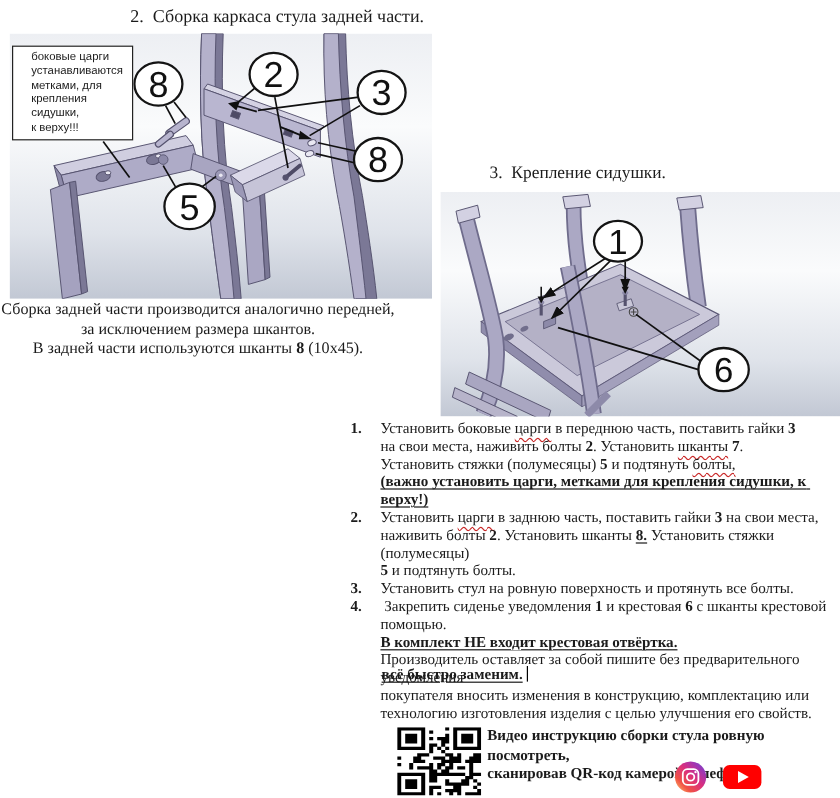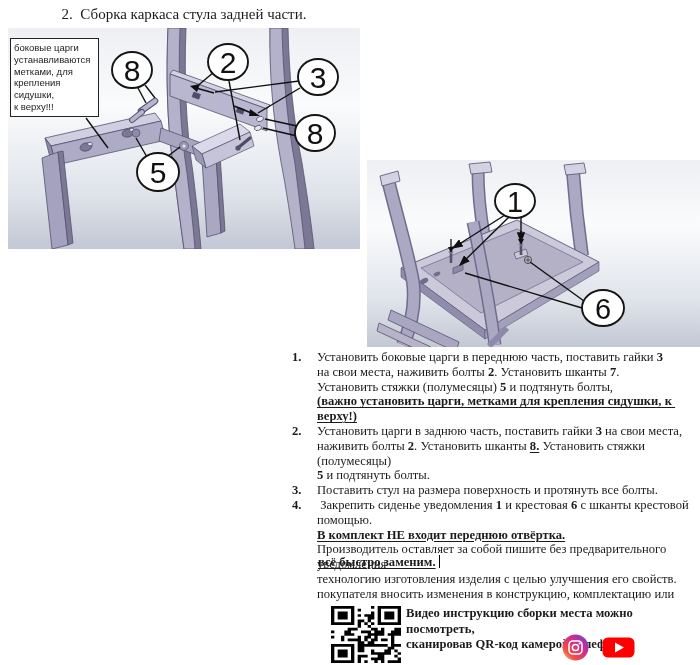--- a/index.html
+++ b/index.html
@@ -1,27 +1,27 @@
 <!DOCTYPE html>
 <html><head>
 <meta charset="utf-8">
 <style>
   html,body{margin:0;padding:0;background:#ffffff;}
   #page{position:relative;width:700px;height:665px;background:#ffffff;overflow:hidden;
         font-family:"Liberation Serif",serif;color:#1b1b1b;}
   .pre{white-space:pre-wrap;}
   .b{font-weight:700;}
   .u{text-decoration:underline;text-decoration-thickness:1.4px;text-underline-offset:2px;}
-  .w{text-decoration-style:wavy;text-decoration-color:#c92a2a;
+  .w{text-decoration:underline;text-decoration-style:wavy;text-decoration-color:#c92a2a;
      text-decoration-thickness:1px;text-underline-offset:2.5px;margin-top:28px;}
   .cursor{display:inline-block;width:1.4px;height:13px;background:#000;margin-left:3px;vertical-align:-2px;}
 
-  #title2{position:absolute;left:0;top:6px;width:368px;text-align:center;font-size:15px;}
+  #title2{position:absolute;left:0;top:6px;width:368px;text-align:center;font-size:15px;padding-left:47px;}
   #diagram1{position:absolute;left:8px;top:28px;width:352px;height:221px;}
-  #note-box{position:absolute;left:2px;top:10px;width:82px;padding:3px 2px 3px 3px;background:#fff;
+  #note-box{position:absolute;left:2px;top:10px;width:82px;padding:3px 2px 3px 15px;background:#fff;
             border:1.6px solid #222;font-family:"Liberation Sans",sans-serif;font-size:9.5px;
             line-height:11.8px;white-space:pre-line;z-index:3;}
   #intro{position:absolute;left:0;top:250px;width:330px;text-align:center;font-size:13.4px;line-height:16px;}
   #title3{position:absolute;left:408px;top:136px;font-size:14.5px;}
   #diagram2{position:absolute;left:367px;top:160px;width:333px;height:187px;}
   #steps{position:absolute;left:292px;top:350px;width:408px;font-size:12.6px;line-height:14.8px;}
   .step{display:flex;}
   .step-num{width:25px;flex:none;font-weight:700;}
   .step-body{flex:1;white-space:pre-wrap;}
   #after-steps{margin-left:25px;white-space:pre-wrap;}
@@ -136,21 +136,27 @@
         <text class="co" x="150" y="155" font-size="30">5</text>
       </g>
     </svg>
     <div id="note-box">боковые царги
 устанавливаются
 метками, для
 крепления сидушки,
 к верху!!!</div>
   </div>
 
-
+  <div id="intro">
+      <div><span>Сборка задней части производится аналогично передней,</span></div>
+      <div><span>за исключением размера шкантов.</span></div>
+      <div><span>В задней части используются шканты </span><span class="b">8</span><span> (10x45).</span></div>
+    </div>
+
+  <div id="title3" class="pre">3.  Крепление сидушки.</div>
 
   <div id="diagram2">
     <svg viewBox="0 0 333 187" width="333" height="187">
       <defs>
         <linearGradient id="bg2" x1="0" y1="0" x2="0" y2="1">
           <stop offset="0" stop-color="#edeff3"></stop>
             <stop offset="0.35" stop-color="#fafbfc"></stop>
           <stop offset="0.75" stop-color="#dfe3ea"></stop>
             <stop offset="1" stop-color="#c2c8d4"></stop>
         </linearGradient>
@@ -229,38 +235,38 @@
     <div class="step">
       <span class="step-num">1.</span>
       <div class="step-body"><div><span>Установить боковые </span><span class="w">царги</span><span> в переднюю часть, поставить гайки </span><span class="b">3</span></div><div><span>на свои места, наживить болты </span><span class="b">2</span><span>. Установить </span><span class="w">шканты</span><span> </span><span class="b">7</span><span>.</span></div><div><span>Установить стяжки (полумесяцы) </span><span class="b">5</span><span> и подтянуть </span><span class="w">болты,</span></div><div><span class="b u">(важно установить царги, метками для крепления сидушки, к верху!)</span></div></div>
     </div>
     <div class="step">
       <span class="step-num">2.</span>
       <div class="step-body"><div><span>Установить </span><span class="w">царги</span><span> в заднюю часть, поставить гайки </span><span class="b">3</span><span> на свои места,</span></div><div><span>наживить болты </span><span class="b">2</span><span>. Установить шканты </span><span class="b u">8.</span><span> Установить стяжки (полумесяцы)</span></div><div><span class="b">5</span><span> и подтянуть болты.</span></div></div>
     </div>
     <div class="step">
       <span class="step-num">3.</span>
-      <div class="step-body"><div><span>Поставить стул на размера поверхность и протянуть все болты.</span></div></div>
+      <div class="step-body"><div><span>Установить стул на ровную поверхность и протянуть все болты.</span></div></div>
     </div>
     <div class="step">
       <span class="step-num">4.</span>
       <div class="step-body"><div><span> Закрепить сиденье уведомления </span><span class="b">1</span><span> и крестовая </span><span class="b">6</span><span> с шканты крестовой</span></div><div><span>помощью.</span></div></div>
     </div>
-    <div id="after-steps"><div><span class="b u">В комплект НЕ входит переднюю отвёртка.</span></div><div><span>Производитель оставляет за собой пишите без предварительного уведомления</span></div><div><span>технологию изготовления изделия с целью улучшения его свойств.</span></div><div><span>покупателя вносить изменения в конструкцию, комплектацию или</span></div></div>
+    <div id="after-steps"><div><span class="b u">В комплект НЕ входит крестовая отвёртка.</span></div><div><span>Производитель оставляет за собой пишите без предварительного уведомления</span></div><div><span>покупателя вносить изменения в конструкцию, комплектацию или</span></div><div><span>технологию изготовления изделия с целью улучшения его свойств.</span></div></div>
   </div>
 
   <div id="warranty"><div><span class="b u">всё быстро заменим.</span><span class="cursor"></span></div></div>
 
   <div id="qr-box">
     <svg id="qr-svg" viewBox="0 0 63 63" preserveAspectRatio="none">
         <path d="M0 0h3v3h-3zM3 0h3v3h-3zM6 0h3v3h-3zM9 0h3v3h-3zM12 0h3v3h-3zM15 0h3v3h-3zM18 0h3v3h-3zM36 0h3v3h-3zM42 0h3v3h-3zM45 0h3v3h-3zM48 0h3v3h-3zM51 0h3v3h-3zM54 0h3v3h-3zM57 0h3v3h-3zM60 0h3v3h-3zM0 3h3v3h-3zM18 3h3v3h-3zM24 3h3v3h-3zM42 3h3v3h-3zM60 3h3v3h-3zM0 6h3v3h-3zM6 6h3v3h-3zM9 6h3v3h-3zM12 6h3v3h-3zM18 6h3v3h-3zM36 6h3v3h-3zM42 6h3v3h-3zM48 6h3v3h-3zM51 6h3v3h-3zM54 6h3v3h-3zM60 6h3v3h-3zM0 9h3v3h-3zM6 9h3v3h-3zM9 9h3v3h-3zM12 9h3v3h-3zM18 9h3v3h-3zM24 9h3v3h-3zM30 9h3v3h-3zM33 9h3v3h-3zM36 9h3v3h-3zM42 9h3v3h-3zM48 9h3v3h-3zM51 9h3v3h-3zM54 9h3v3h-3zM60 9h3v3h-3zM0 12h3v3h-3zM6 12h3v3h-3zM9 12h3v3h-3zM12 12h3v3h-3zM18 12h3v3h-3zM33 12h3v3h-3zM36 12h3v3h-3zM42 12h3v3h-3zM48 12h3v3h-3zM51 12h3v3h-3zM54 12h3v3h-3zM60 12h3v3h-3zM0 15h3v3h-3zM18 15h3v3h-3zM24 15h3v3h-3zM27 15h3v3h-3zM33 15h3v3h-3zM42 15h3v3h-3zM60 15h3v3h-3zM0 18h3v3h-3zM3 18h3v3h-3zM6 18h3v3h-3zM9 18h3v3h-3zM12 18h3v3h-3zM15 18h3v3h-3zM18 18h3v3h-3zM24 18h3v3h-3zM30 18h3v3h-3zM36 18h3v3h-3zM42 18h3v3h-3zM45 18h3v3h-3zM48 18h3v3h-3zM51 18h3v3h-3zM54 18h3v3h-3zM57 18h3v3h-3zM60 18h3v3h-3zM24 21h3v3h-3zM33 21h3v3h-3zM15 24h3v3h-3zM18 24h3v3h-3zM21 24h3v3h-3zM36 24h3v3h-3zM39 24h3v3h-3zM45 24h3v3h-3zM57 24h3v3h-3zM60 24h3v3h-3zM0 27h3v3h-3zM12 27h3v3h-3zM15 27h3v3h-3zM27 27h3v3h-3zM30 27h3v3h-3zM33 27h3v3h-3zM39 27h3v3h-3zM42 27h3v3h-3zM45 27h3v3h-3zM54 27h3v3h-3zM57 27h3v3h-3zM60 27h3v3h-3zM12 30h3v3h-3zM15 30h3v3h-3zM18 30h3v3h-3zM33 30h3v3h-3zM36 30h3v3h-3zM39 30h3v3h-3zM42 30h3v3h-3zM45 30h3v3h-3zM51 30h3v3h-3zM54 30h3v3h-3zM57 30h3v3h-3zM60 30h3v3h-3zM0 33h3v3h-3zM9 33h3v3h-3zM24 33h3v3h-3zM30 33h3v3h-3zM33 33h3v3h-3zM39 33h3v3h-3zM54 33h3v3h-3zM9 36h3v3h-3zM15 36h3v3h-3zM18 36h3v3h-3zM21 36h3v3h-3zM24 36h3v3h-3zM30 36h3v3h-3zM36 36h3v3h-3zM39 36h3v3h-3zM45 36h3v3h-3zM48 36h3v3h-3zM54 36h3v3h-3zM24 39h3v3h-3zM27 39h3v3h-3zM33 39h3v3h-3zM36 39h3v3h-3zM54 39h3v3h-3zM0 42h3v3h-3zM3 42h3v3h-3zM6 42h3v3h-3zM9 42h3v3h-3zM12 42h3v3h-3zM15 42h3v3h-3zM18 42h3v3h-3zM24 42h3v3h-3zM27 42h3v3h-3zM30 42h3v3h-3zM33 42h3v3h-3zM36 42h3v3h-3zM39 42h3v3h-3zM42 42h3v3h-3zM45 42h3v3h-3zM48 42h3v3h-3zM54 42h3v3h-3zM57 42h3v3h-3zM60 42h3v3h-3zM0 45h3v3h-3zM18 45h3v3h-3zM24 45h3v3h-3zM27 45h3v3h-3zM51 45h3v3h-3zM54 45h3v3h-3zM0 48h3v3h-3zM6 48h3v3h-3zM9 48h3v3h-3zM12 48h3v3h-3zM18 48h3v3h-3zM24 48h3v3h-3zM27 48h3v3h-3zM36 48h3v3h-3zM48 48h3v3h-3zM51 48h3v3h-3zM57 48h3v3h-3zM0 51h3v3h-3zM6 51h3v3h-3zM9 51h3v3h-3zM12 51h3v3h-3zM18 51h3v3h-3zM36 51h3v3h-3zM39 51h3v3h-3zM42 51h3v3h-3zM45 51h3v3h-3zM48 51h3v3h-3zM51 51h3v3h-3zM60 51h3v3h-3zM0 54h3v3h-3zM6 54h3v3h-3zM9 54h3v3h-3zM12 54h3v3h-3zM18 54h3v3h-3zM24 54h3v3h-3zM27 54h3v3h-3zM30 54h3v3h-3zM42 54h3v3h-3zM45 54h3v3h-3zM57 54h3v3h-3zM0 57h3v3h-3zM18 57h3v3h-3zM24 57h3v3h-3zM36 57h3v3h-3zM39 57h3v3h-3zM42 57h3v3h-3zM45 57h3v3h-3zM60 57h3v3h-3zM0 60h3v3h-3zM3 60h3v3h-3zM6 60h3v3h-3zM9 60h3v3h-3zM12 60h3v3h-3zM15 60h3v3h-3zM18 60h3v3h-3zM24 60h3v3h-3zM30 60h3v3h-3zM39 60h3v3h-3zM45 60h3v3h-3zM51 60h3v3h-3zM54 60h3v3h-3zM57 60h3v3h-3zM60 60h3v3h-3z" fill="#000"></path>
       </svg>
   </div>
   <div id="qr-caption">
-      <div><span class="b">Видео инструкцию сборки места можно посмотреть,</span></div>
+      <div><span class="b">Видео инструкцию сборки стула ровную посмотреть,</span></div>
       <div><span class="b">сканировав QR-код камерой телефона.</span></div>
     </div>
 
   <div id="social-icons">
     <svg width="27" height="27" viewBox="0 0 27 27">
       <defs>
         <linearGradient id="ig" x1="0" y1="1" x2="1" y2="0">
           <stop offset="0" stop-color="#fed373"></stop>
             <stop offset="0.26" stop-color="#f15245"></stop>
           <stop offset="0.55" stop-color="#d92e7f"></stop>

